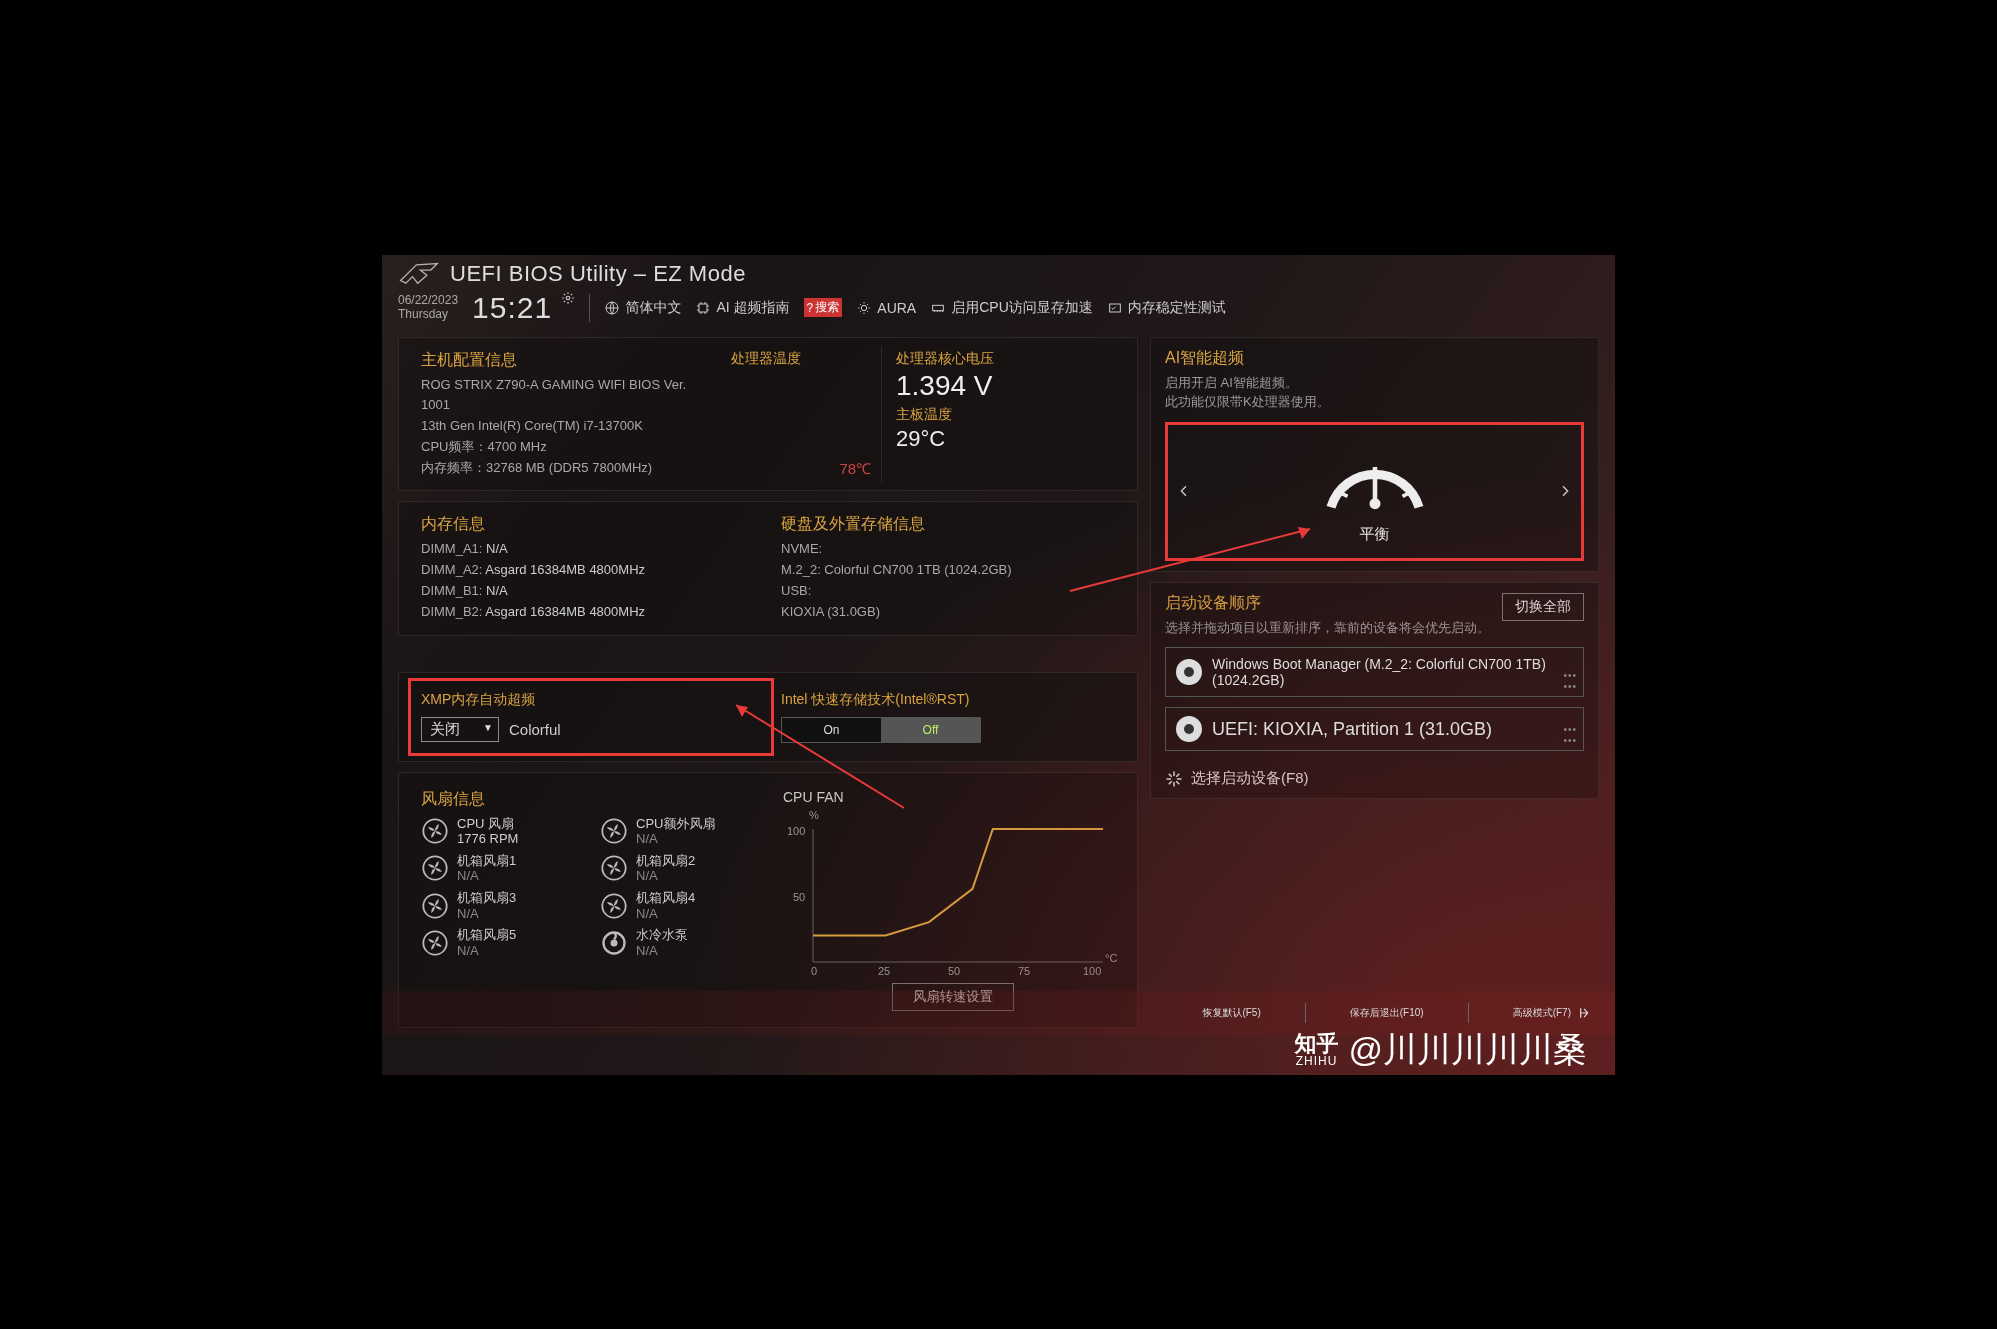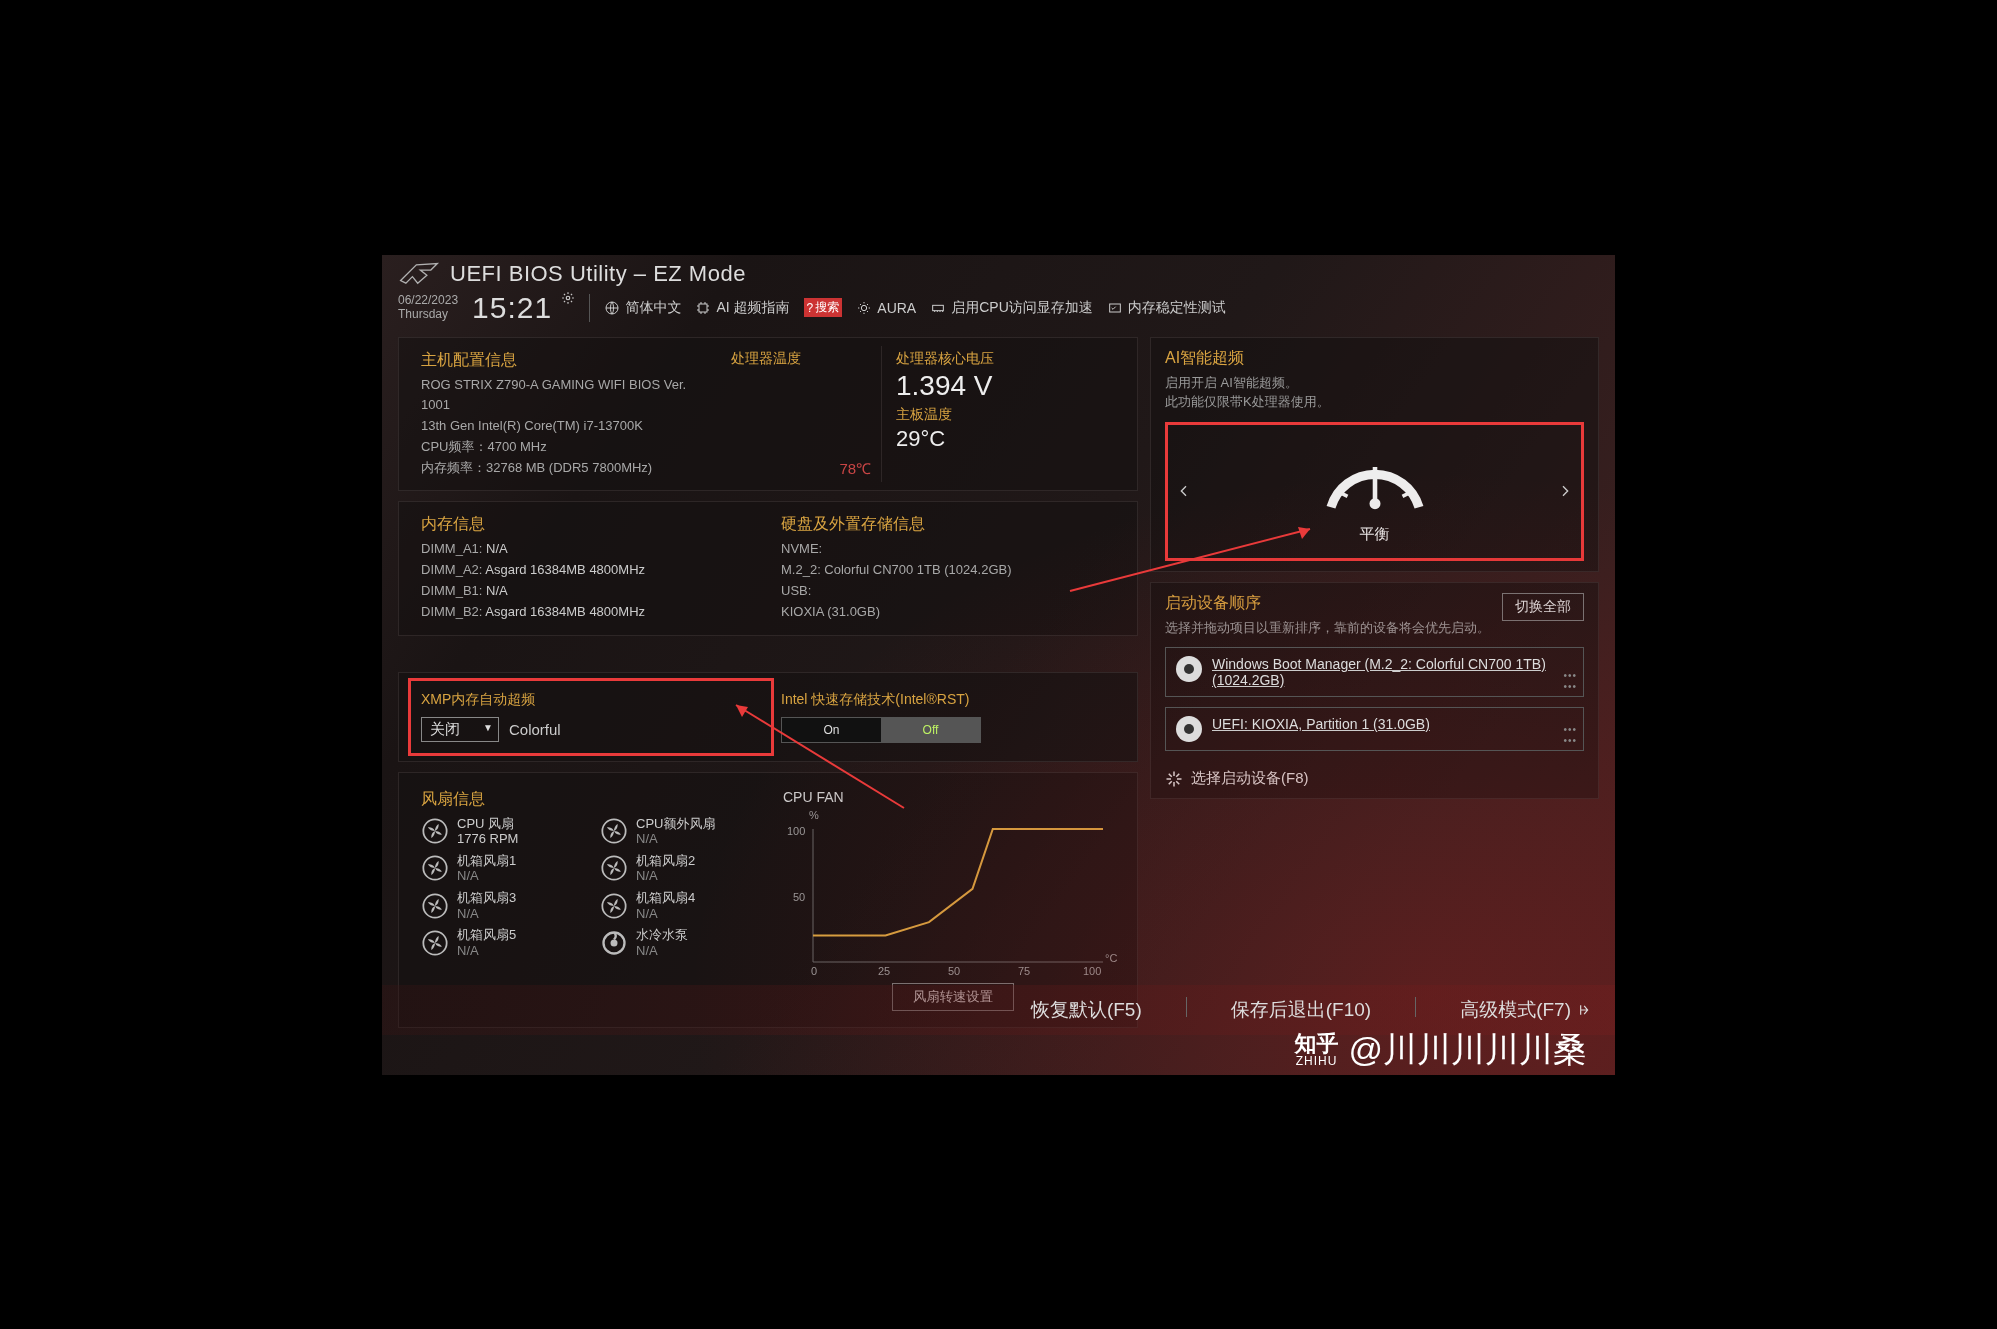--- a/index.html
+++ b/index.html
@@ -97,29 +97,29 @@
   .fan-btn{border:1px solid #777;padding:4px 20px;color:#ddd;background:transparent;cursor:pointer;display:block;margin:6px auto 0;}
   .right-col {display:flex;flex-direction:column;gap:10px;}
   .ai-card {padding:10px 14px;}
   .ai-desc{color:#9a9a9a;font-size:13px;line-height:1.5;}
   .gauge-box{border:3px solid #e93a3a;margin-top:10px;padding:14px 8px;display:flex;align-items:center;justify-content:space-between;}
   .gauge-center{display:flex;flex-direction:column;align-items:center;gap:8px;color:#eee;}
   .chev{width:16px;height:16px;color:#ccc;cursor:pointer;}
   .boot-card{padding:10px 14px;}
   .boot-head{display:flex;justify-content:space-between;align-items:flex-start;gap:10px;}
   .swap-btn{border:1px solid #777;padding:4px 12px;color:#ddd;background:transparent;cursor:pointer;font-size:14px;}
-  .boot-item{border:1px solid #555;padding:8px 10px;margin-top:10px;display:flex;gap:10px;align-items:flex-start;position:relative;cursor:grab;text-decoration:underline;}
+  .boot-item{border:1px solid #555;padding:8px 10px;margin-top:10px;display:flex;gap:10px;align-items:center;position:relative;cursor:grab;}
   .disk-icon{width:26px;height:26px;background:#ddd;border-radius:50%;display:flex;align-items:center;justify-content:center;}
   .disk-icon::after{content:"";width:10px;height:10px;border-radius:50%;background:#333;}
   .drag-dots{position:absolute;right:6px;bottom:4px;color:#888;font-size:10px;letter-spacing:1px;}
   .select-boot{display:flex;align-items:center;gap:8px;margin-top:18px;color:#ddd;cursor:pointer;}
   .footer{
     position:absolute;left:0;right:0;bottom:40px;
     display:flex;justify-content:flex-end;gap:44px;
-    padding:12px 24px;color:#ddd;font-size:19px;
+    padding:12px 24px;color:#ddd;font-size:10px;
     background:linear-gradient(90deg, rgba(60,20,20,0.3), rgba(120,30,30,0.35));
   }
   .footer .fitem{cursor:pointer;display:flex;align-items:center;gap:4px;}
   .footer .fsep{width:1px;background:#666;height:20px;}
   .watermark{
     position:absolute;right:28px;bottom:2px;color:#fff;font-size:34px;
     display:flex;align-items:center;gap:10px;font-weight:500;
   }
   .zhihu-logo{display:flex;flex-direction:column;align-items:center;line-height:1;}
   .zhihu-top{font-size:22px;font-weight:700;}
@@ -409,21 +409,21 @@
           <button class="swap-btn">切换全部</button>
         </div>
         <div id="boot-list">
             <div class="boot-item">
               <div class="disk-icon"></div>
               <div style="flex:1;font-size:14px;color:#ddd;">Windows Boot Manager (M.2_2: Colorful CN700 1TB) (1024.2GB)</div>
               <div class="drag-dots">•••<br>•••</div>
             </div>
             <div class="boot-item">
               <div class="disk-icon"></div>
-              <div style="flex:1;font-size:14px;color:#ddd;">UEFI: KIOXIA, Partition 1 (31.0GB)</div>
+              <div style="flex:1;font-size:18px;color:#ddd;">UEFI: KIOXIA, Partition 1 (31.0GB)</div>
               <div class="drag-dots">•••<br>•••</div>
             </div>
           </div>
         <div class="select-boot">
           <svg width="18" height="18" viewBox="0 0 24 24">
               <path d="M12 2v6M12 16v6M2 12h6M16 12h6M5 5l4 4M15 15l4 4M19 5l-4 4M5 19l4-4" stroke="#ddd" stroke-width="2"></path>
             </svg>
           <span>选择启动设备(F8)</span>
         </div>
       </div>

